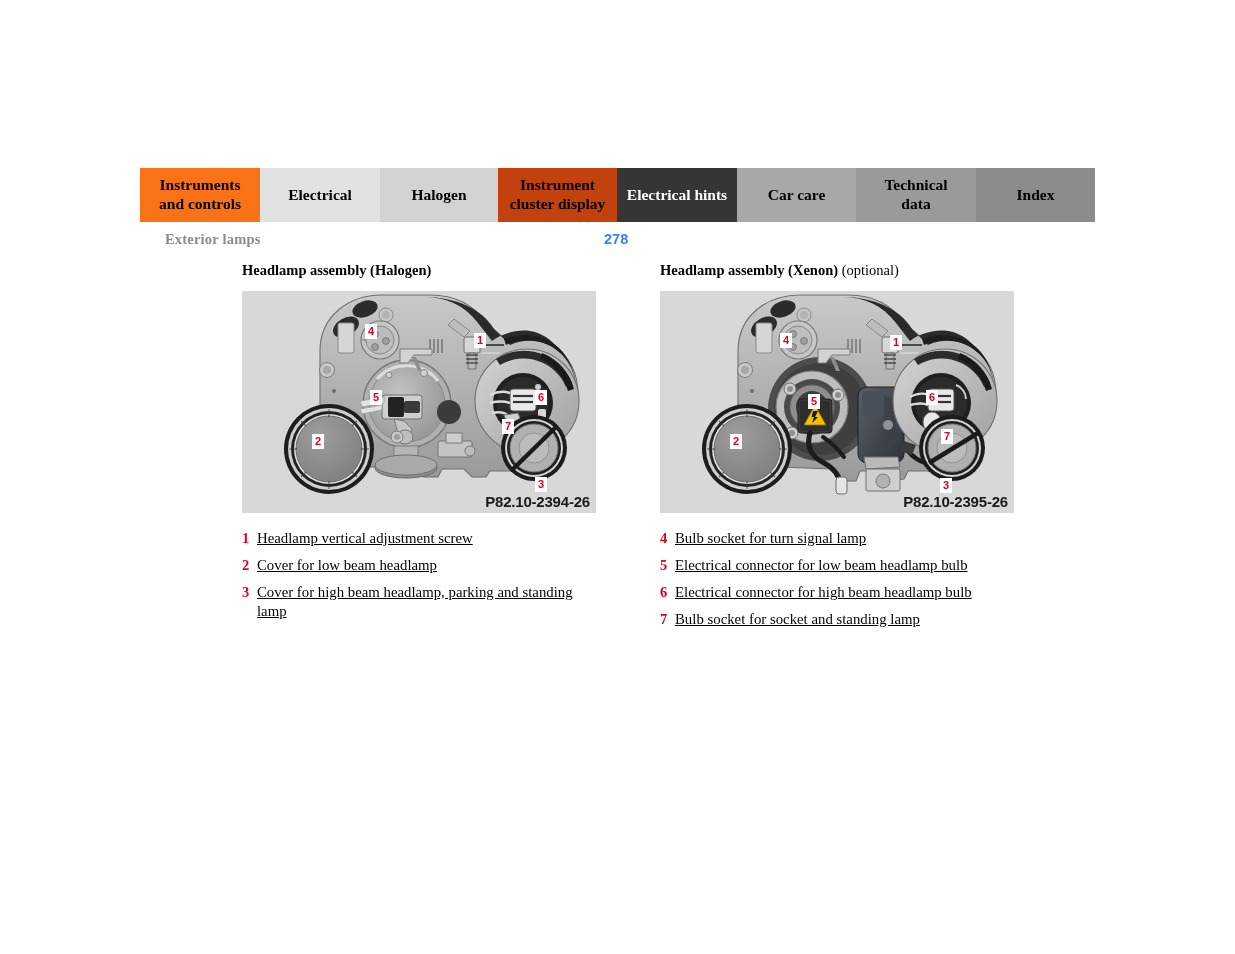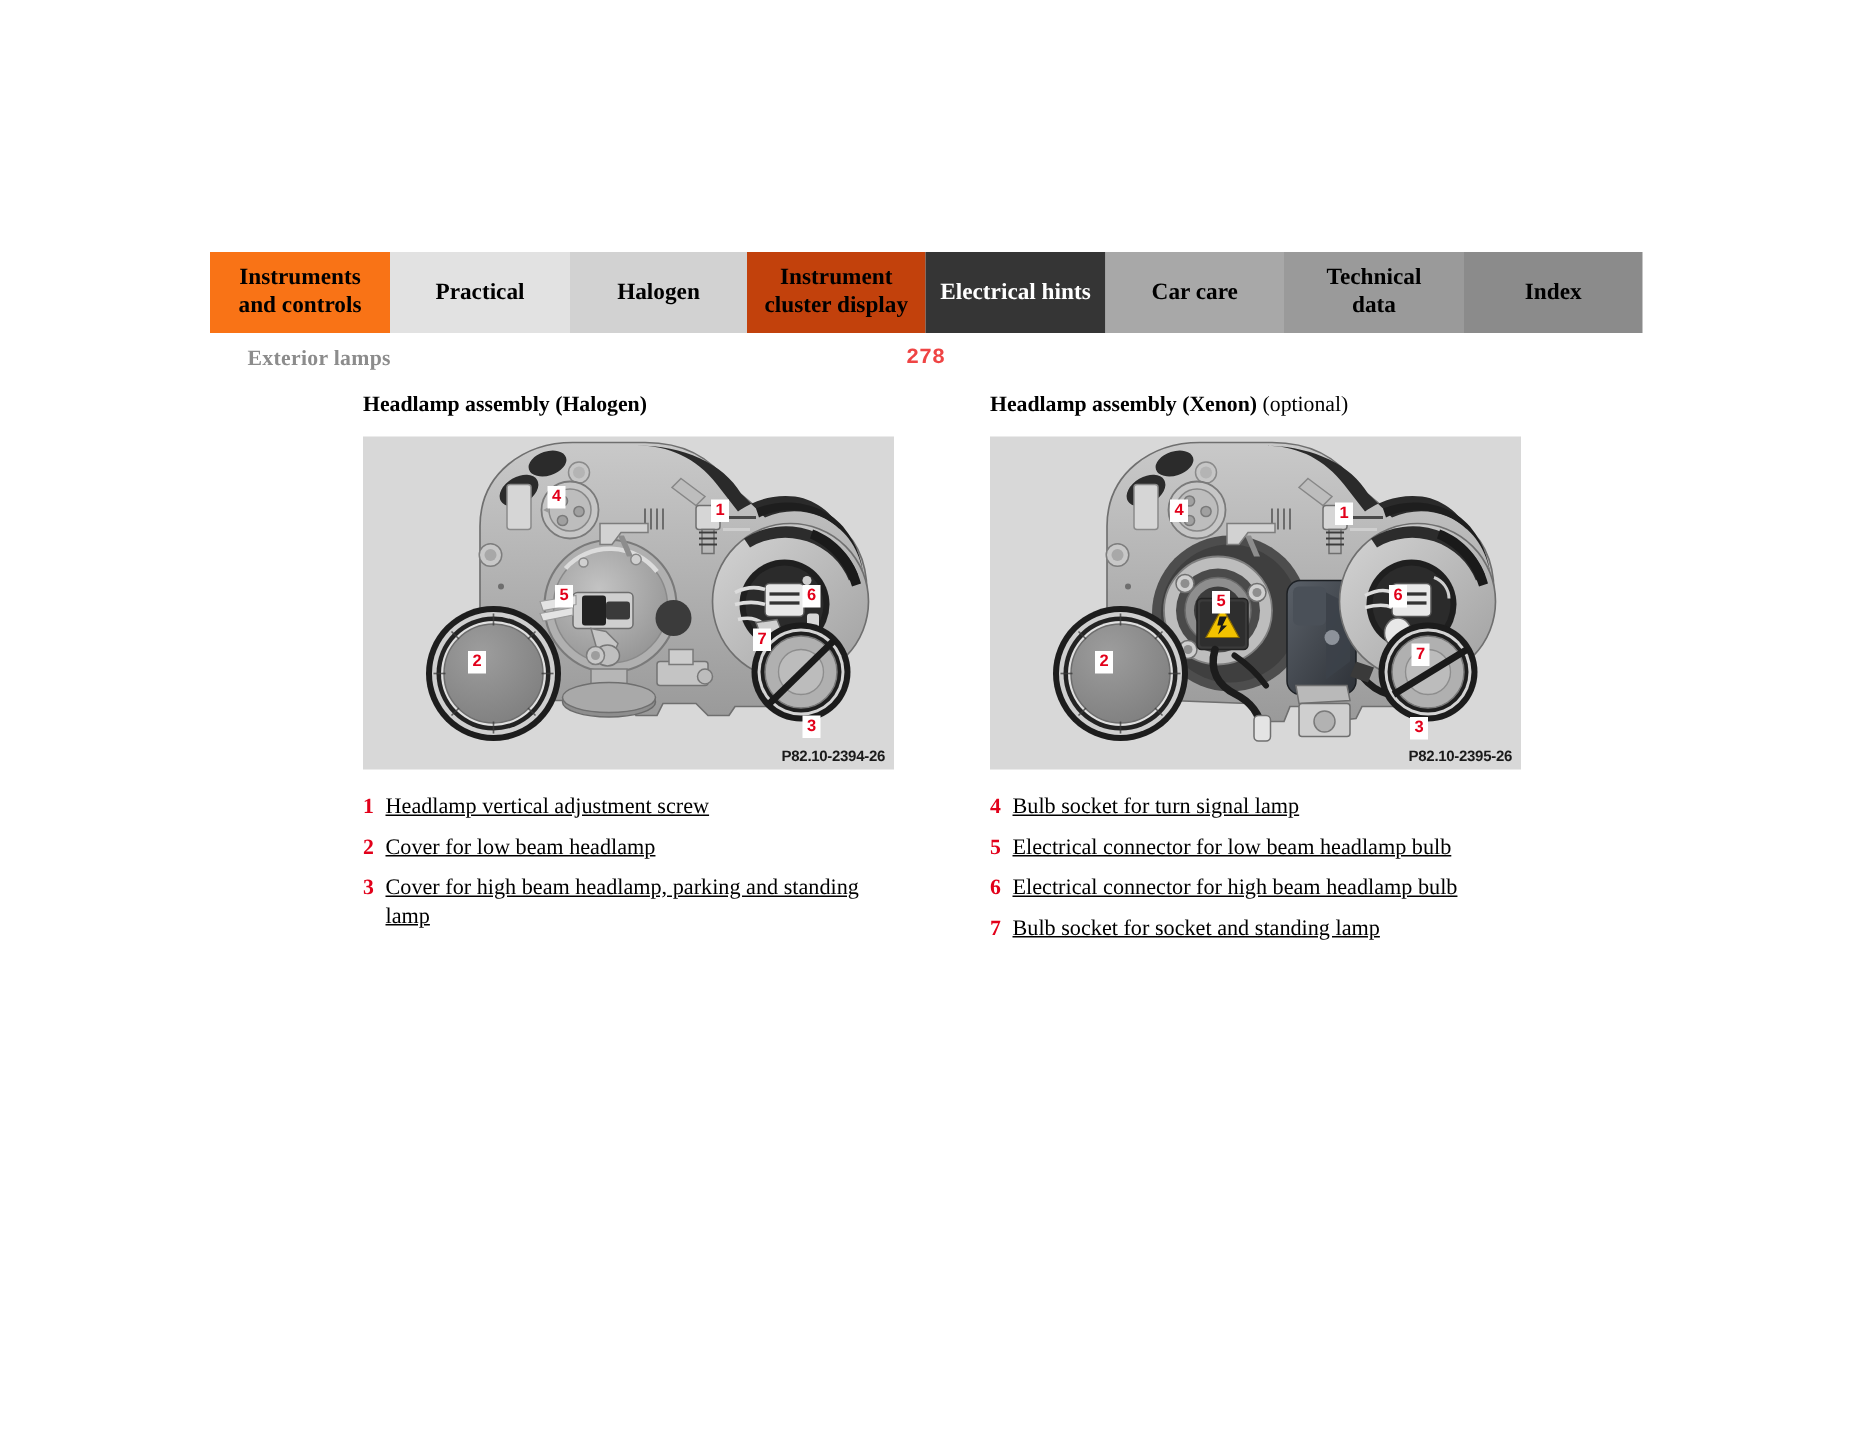--- a/index.html
+++ b/index.html
@@ -48,24 +48,24 @@
     font-family: "Liberation Serif", serif;
     font-weight: bold;
     font-size: 14.5px;
     color: #8c8c8c;
     letter-spacing: 0.2px;
   }
   .pagenum {
     position: absolute;
     left: 604px;
     top: 231px;
-    font-family: Liberation Mono, monospace;
+    font-family: Liberation Sans, sans-serif;
     font-weight: bold;
     font-size: 14.5px;
-    color: #ef4444;
+    color: #3b82f6;
   }
 
   
   .col { position: absolute; top: 262px; }
   .col-left  { left: 242px; width: 354px; }
   .col-right { left: 636px; width: 354px; padding-left: 24px; }
 
   .fig-caption {
     font-family: "Liberation Serif", serif;
     font-size: 14.5px;
@@ -83,21 +83,21 @@
     height: 222px;
     background: #d8d8d8;
     overflow: hidden;
   }
   .figure svg { display: block; }
   .partno {
     position: absolute;
     right: 6px;
     bottom: 3px;
     font-family: "Liberation Sans", sans-serif;
-    font-size: 10px;
+    font-size: 15px;
     font-weight: bold;
     color: #1a1a1a;
     letter-spacing: -0.2px;
   }
   .callout {
     position: absolute;
     background: #ffffff;
     color: #e2001a;
     font-family: "Liberation Sans", sans-serif;
     font-weight: bold;
@@ -135,21 +135,21 @@
   }
 </style>
 </head>
 <body>
 
 <div class="tabbar" id="tabbar">
     <div class="tab" style="background: #f97316; width: 120px; flex: 0 0 120px;">
       <span>Instruments<br>and controls</span>
     </div>
     <div class="tab" style="background: rgb(226, 226, 226); width: 120px; flex: 0 0 120px;">
-      <span>Practical</span>
+      <span>Electrical</span>
     </div>
     <div class="tab" style="background: rgb(210, 210, 210); width: 118px; flex: 0 0 118px;">
       <span>Halogen</span>
     </div>
     <div class="tab" style="background: #c2410c; width: 119px; flex: 0 0 119px;">
       <span>Instrument<br>cluster display</span>
     </div>
     <div class="tab active" style="background: rgb(53, 53, 53); width: 120px; flex: 0 0 120px;">
       <span>Electrical hints</span>
     </div>

